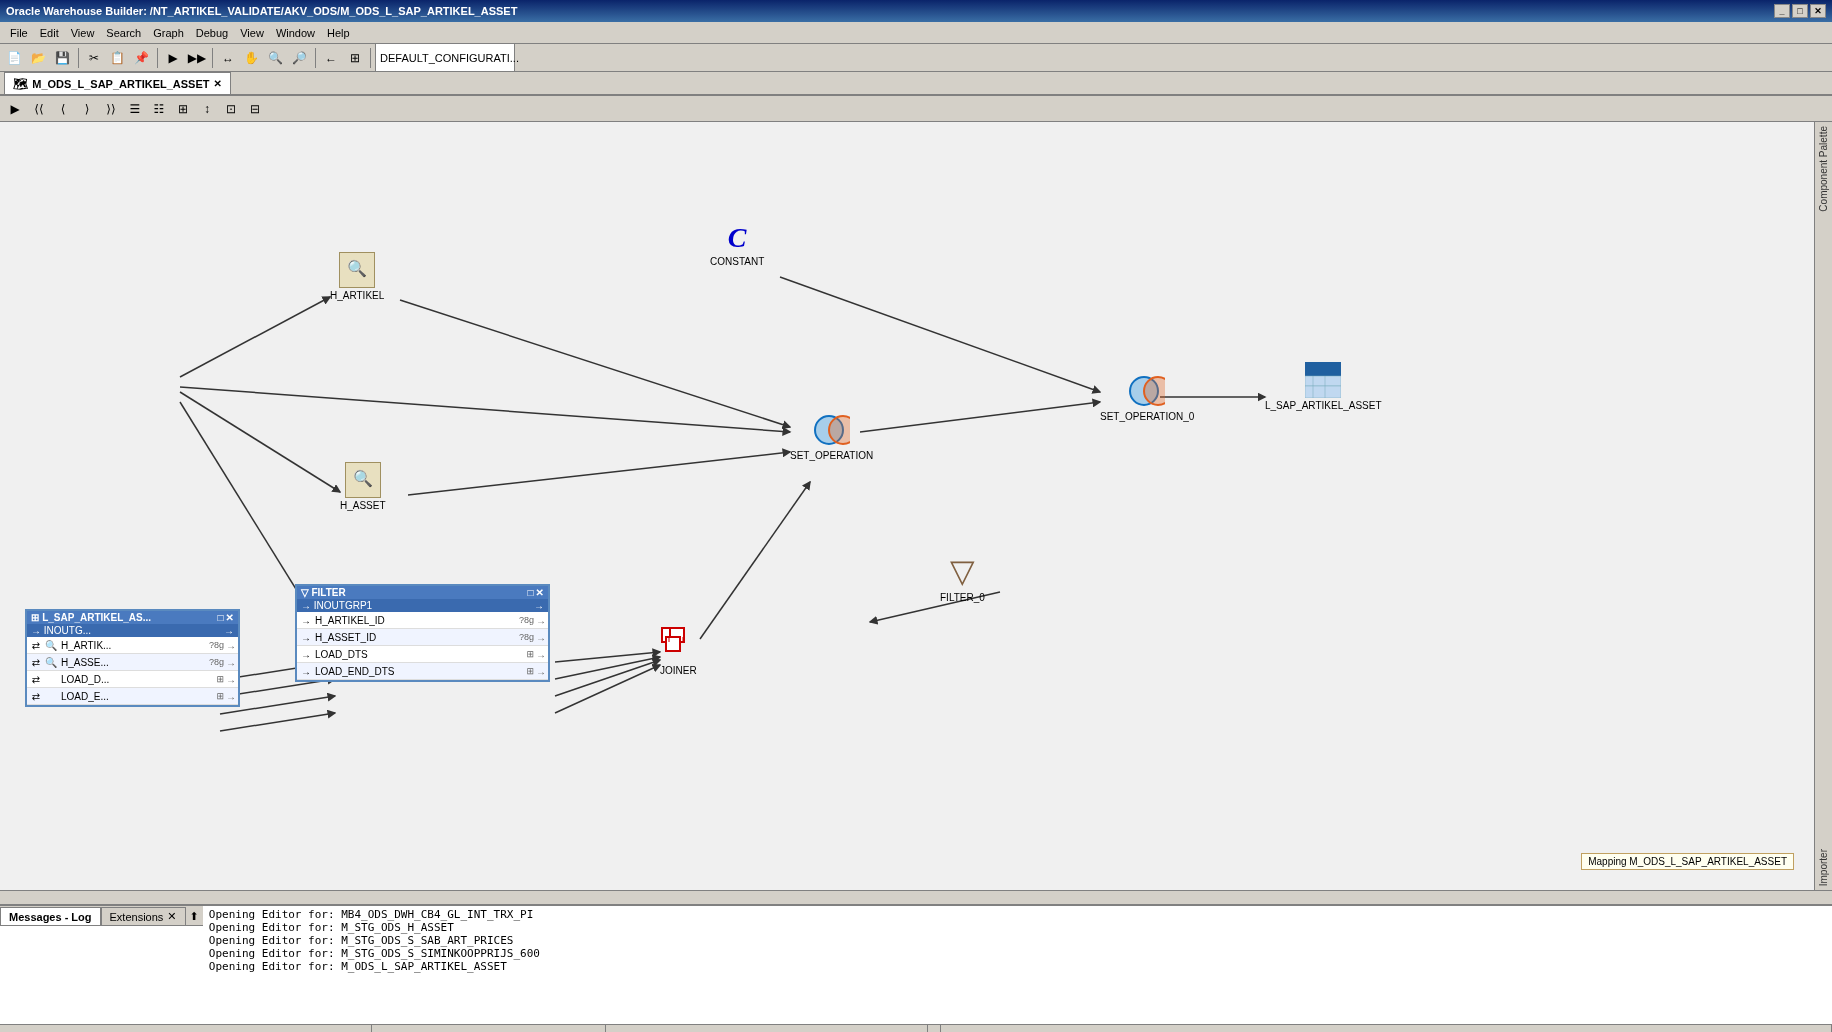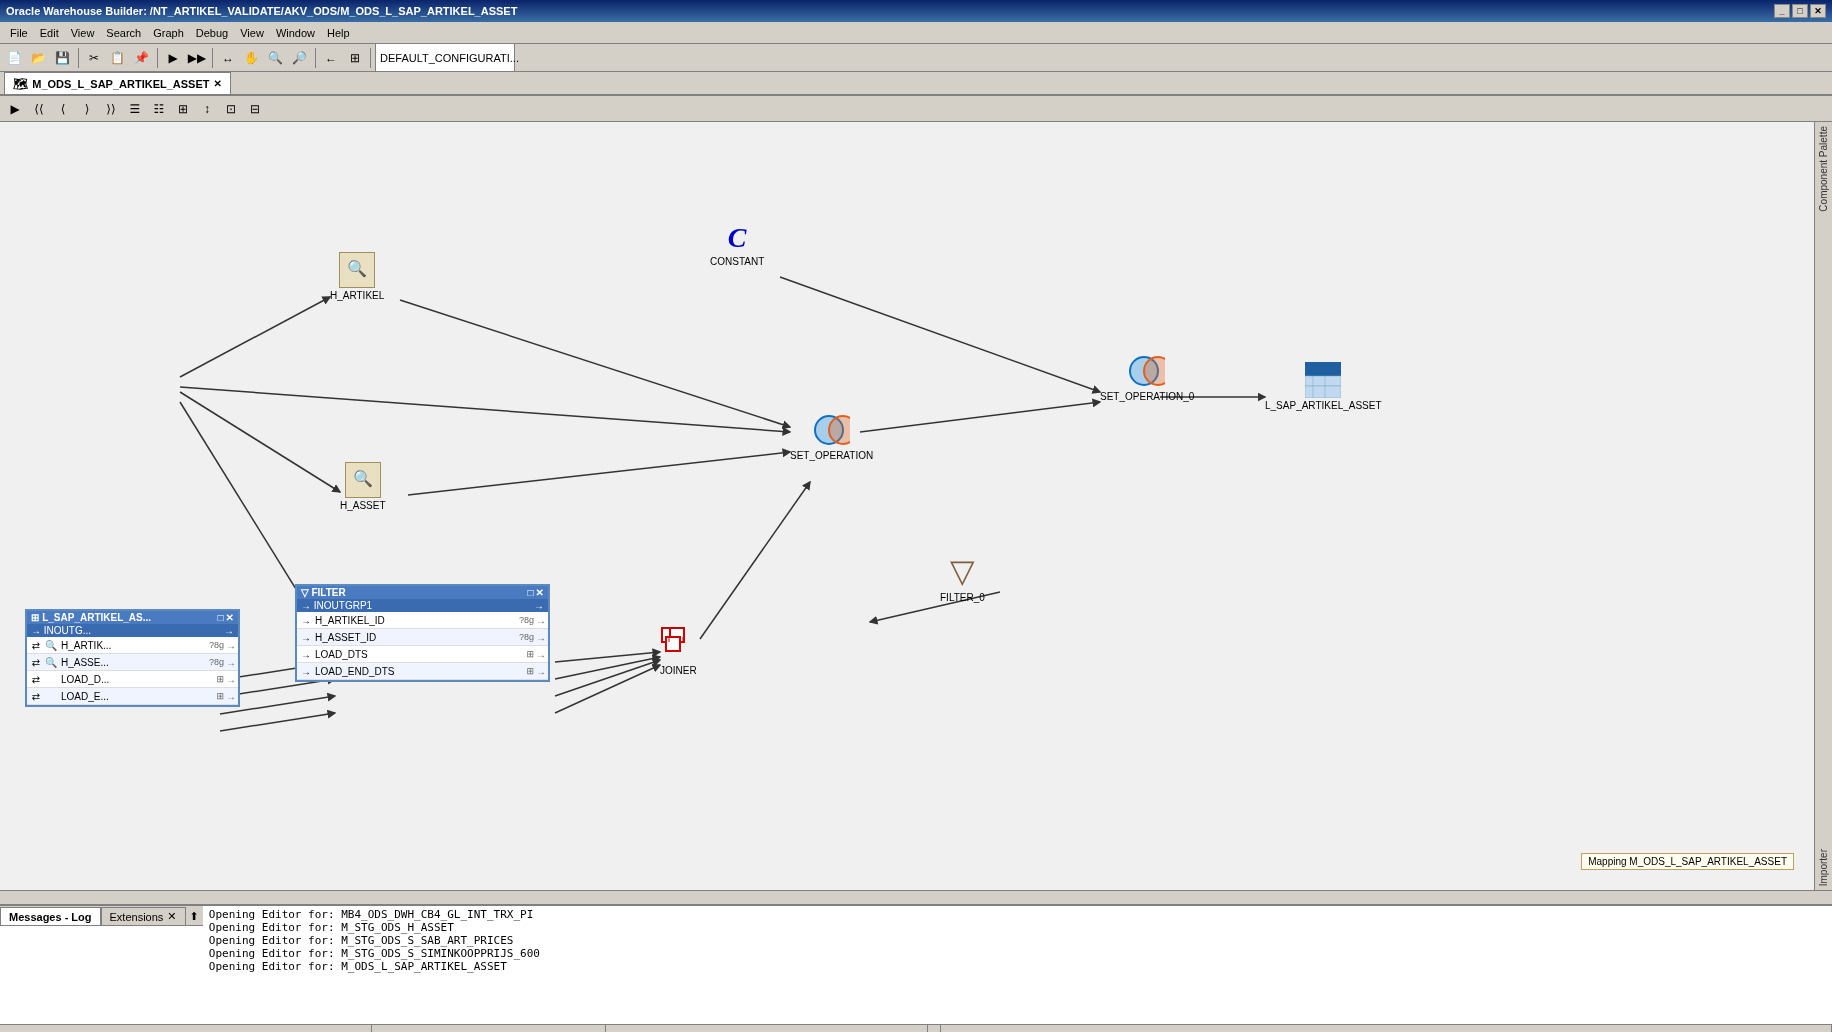--- a/index.html
+++ b/index.html
@@ -425,21 +425,21 @@
     <div class="node" style="left:790px; top:290px;">
       <div class="node-icon">
         <svg width="44" height="36">
           <circle cx="15" cy="18" r="14" fill="rgba(32,144,224,0.35)" stroke="#1070c0" stroke-width="2"></circle>
           <circle cx="29" cy="18" r="14" fill="rgba(224,96,32,0.35)" stroke="#e06020" stroke-width="2"></circle>
         </svg>
       </div>
       <div class="node-label">SET_OPERATION</div>
     </div>
 
-    <div class="node" style="left:1100px; top:231px;">
+    <div class="node" style="left:1100px; top:251px;">
       <div class="node-icon">
         <svg width="44" height="36">
           <circle cx="15" cy="18" r="14" fill="rgba(32,144,224,0.35)" stroke="#1070c0" stroke-width="2"></circle>
           <circle cx="29" cy="18" r="14" fill="rgba(224,96,32,0.35)" stroke="#e06020" stroke-width="2"></circle>
         </svg>
       </div>
       <div class="node-label">SET_OPERATION_0</div>
     </div>
 
     <div class="node" style="left:1265px; top:240px;">

